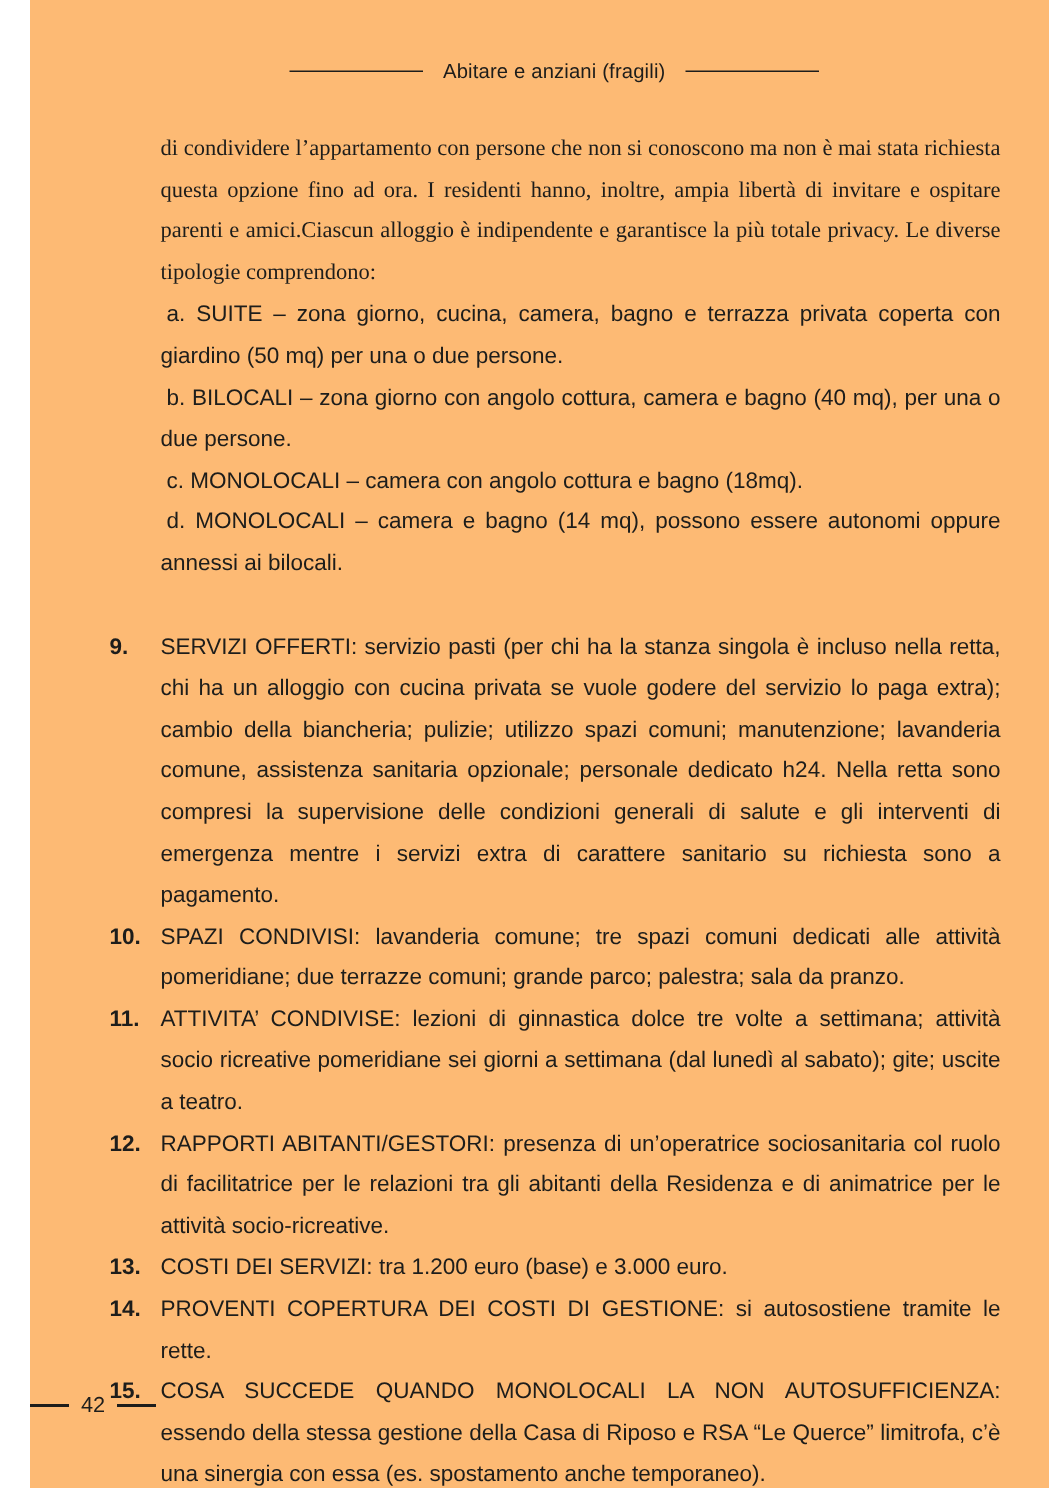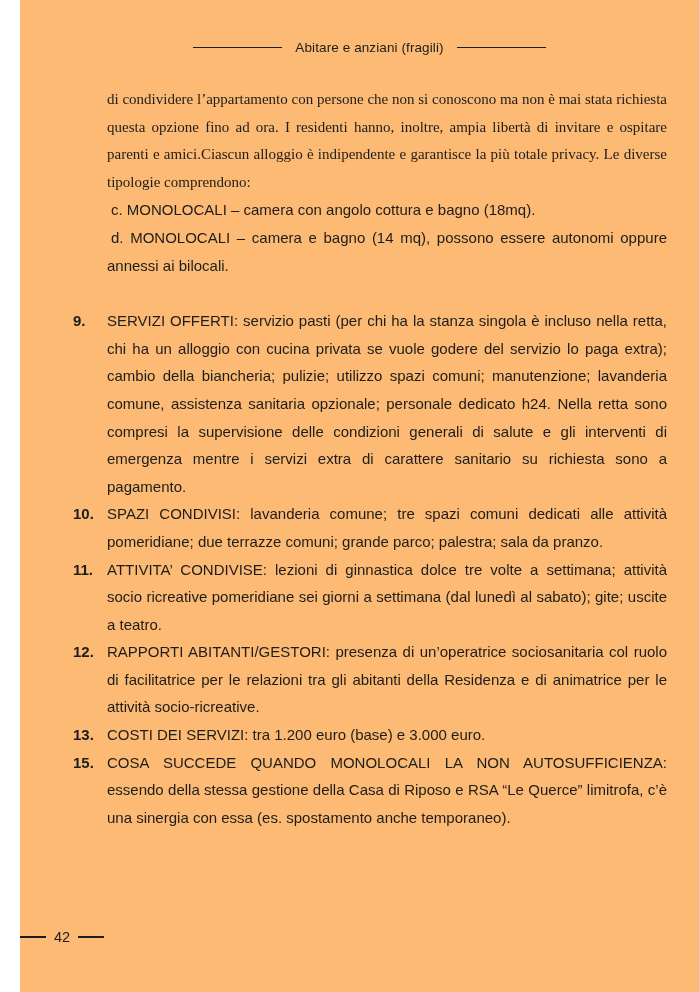--- a/index.html
+++ b/index.html
@@ -99,20 +99,22 @@
   <div class="header">
     <span class="rule"></span>
     <span class="header-title">Abitare e anziani (fragili)</span>
     <span class="rule"></span>
   </div>
 
   <div class="body">
 
     <p class="para">di condividere l’appartamento con persone che non si conoscono ma non è mai stata richiesta questa opzione fino ad ora. I residenti hanno, inoltre, ampia libertà di invitare e ospitare parenti e amici.Ciascun alloggio è indipendente e garantisce la più totale privacy. Le diverse tipologie comprendono:</p>
 
+    <p class="lettered">a. SUITE – zona giorno, cucina, camera, bagno e terrazza privata coperta con giardino (50 mq) per una o due persone.</p>
+    <p class="lettered">b. BILOCALI – zona giorno con angolo cottura, camera e bagno (40 mq), per una o due persone.</p>
     <p class="lettered">c. MONOLOCALI – camera con angolo cottura e bagno (18mq).</p>
     <p class="lettered">d. MONOLOCALI – camera e bagno (14 mq), possono essere autonomi oppure annessi ai bilocali.</p>
 
     <div class="numbered-list">
 
       <div class="n-item">
         <span class="num">9.</span>
         <p class="item-text"><span class="item-label">SERVIZI OFFERTI</span><span>: servizio pasti (per chi ha la stanza singola è incluso nella retta, chi ha un alloggio con cucina privata se vuole godere del servizio lo paga extra); cambio della biancheria; pulizie; utilizzo spazi comuni; manutenzione; lavanderia comune, assistenza sanitaria opzionale; personale dedicato h24. Nella retta sono compresi la supervisione delle condizioni generali di salute e gli interventi di emergenza mentre i servizi extra di carattere sanitario su richiesta sono a pagamento.</span></p>
       </div>
 
@@ -129,20 +131,24 @@
       <div class="n-item">
         <span class="num">12.</span>
         <p class="item-text"><span class="item-label">RAPPORTI ABITANTI/GESTORI:</span><span> presenza di un’operatrice sociosanitaria col ruolo di facilitatrice per le relazioni tra gli abitanti della Residenza e di animatrice per le attività socio-ricreative.</span></p>
       </div>
 
       <div class="n-item">
         <span class="num">13.</span>
         <p class="item-text"><span class="item-label">COSTI DEI SERVIZI:</span><span> tra 1.200 euro (base) e 3.000 euro.</span></p>
       </div>
 
+      <div class="n-item">
+        <span class="num">14.</span>
+        <p class="item-text"><span class="item-label">PROVENTI COPERTURA DEI COSTI DI GESTIONE:</span><span> si autosostiene tramite le rette.</span></p>
+      </div>
 
       <div class="n-item">
         <span class="num">15.</span>
         <p class="item-text"><span class="item-label">COSA SUCCEDE QUANDO MONOLOCALI LA NON AUTOSUFFICIENZA</span><span>: essendo della stessa gestione della Casa di Riposo e RSA “Le Querce” limitrofa, c’è una sinergia con essa (es. spostamento anche temporaneo).</span></p>
       </div>
 
     </div>
   </div>
 
   <div class="footer">

